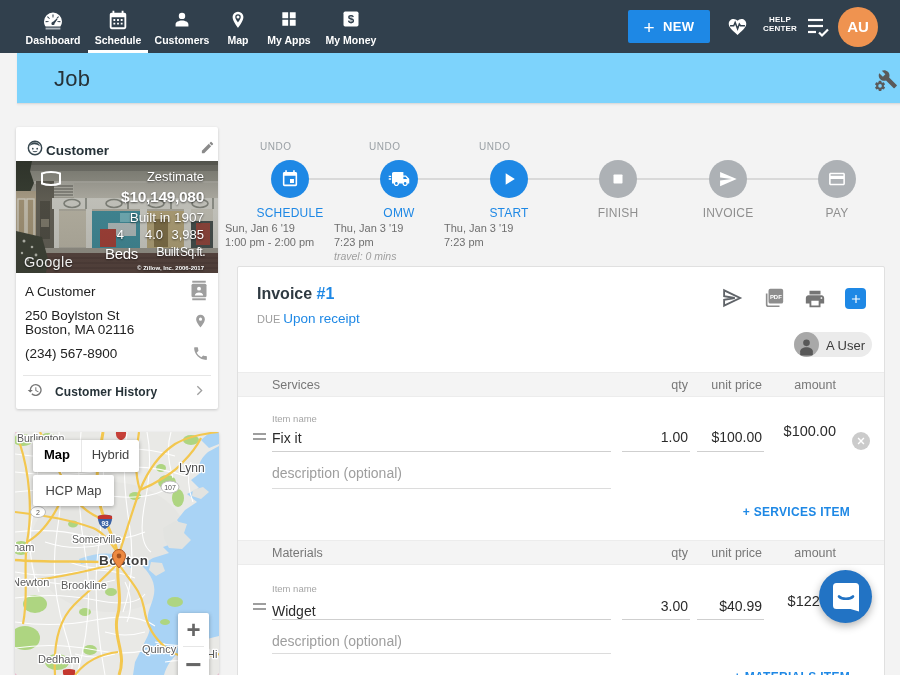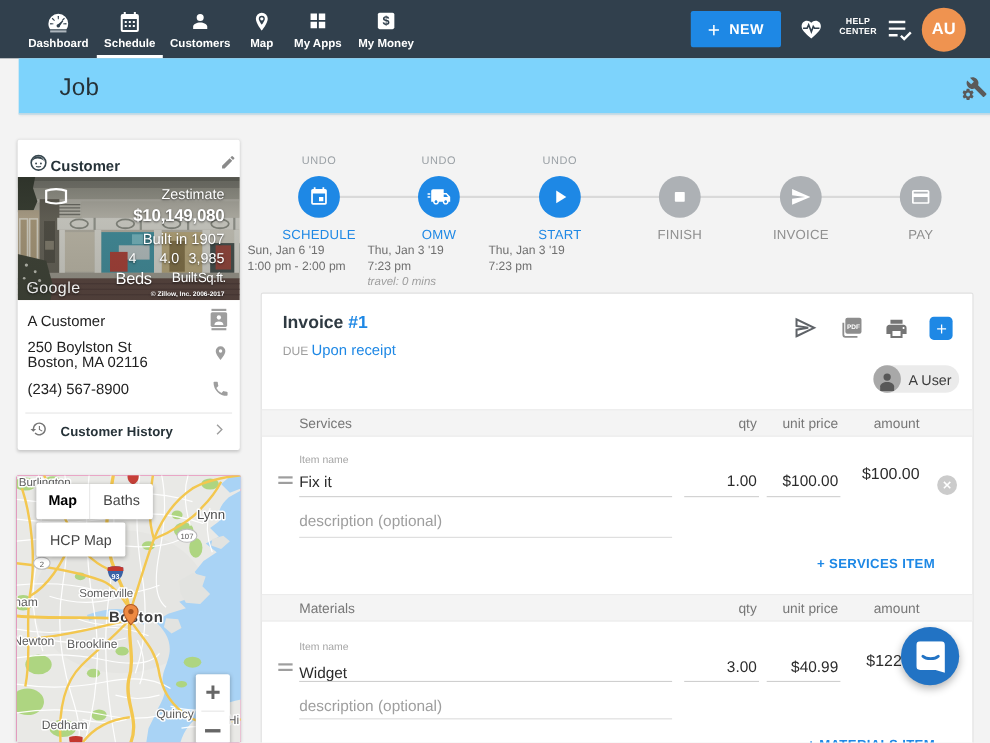--- a/index.html
+++ b/index.html
@@ -24,21 +24,21 @@
 #photo{position:absolute;top:34px;left:0;width:202px;height:112px;overflow:hidden}
 .ph{position:absolute;color:#fff;text-shadow:0 1px 2px rgba(0,0,0,.6);white-space:nowrap}
 #cinfo{position:absolute;top:146px;left:0;right:0;bottom:0;font-size:14px;color:#333}
 
 #mcard{position:absolute;left:15px;top:432px;width:204px;height:243px;background:#ec4899;border-radius:2px;box-shadow:0 1px 3px rgba(0,0,0,.18);overflow:hidden}
 .mbtn{position:absolute;background:#fff;box-shadow:0 1px 4px rgba(0,0,0,.3);border-radius:2px;font-size:13px;color:#444;text-align:center}
 #zoomc{position:absolute;left:163px;top:181px;width:31px;height:70px;background:#fff;box-shadow:0 1px 4px rgba(0,0,0,.3);border-radius:2px}
 
 .tlc{position:absolute;width:38px;height:38px;border-radius:50%;top:160px}
 .tlc svg{position:absolute;left:50%;top:50%;transform:translate(-50%,-50%)}
-.undo{position:absolute;top:141px;width:60px;text-align:center;font-size:10px;color:#9aa0a5;letter-spacing:.5px}
+.undo{position:absolute;top:141px;width:60px;text-align:left;font-size:10px;color:#9aa0a5;letter-spacing:.5px}
 .tlbl{position:absolute;top:206px;width:120px;text-align:center;font-size:12px;letter-spacing:.2px}
 .tdate{position:absolute;width:130px;text-align:left;font-size:11px;color:#6f6f6f;line-height:14px}
 #tline{position:absolute;left:290px;top:178px;width:547px;height:2px;background:#d9d9d9}
 
 #icard{position:absolute;left:237px;top:266px;width:648px;height:420px;background:#fff;border:1px solid #e0e0e0;border-radius:2px}
 .band{position:absolute;left:0;width:646px;height:25px;background:#f4f4f4;border-top:1px solid #ececec;border-bottom:1px solid #ececec;font-size:12.5px;color:#777}
 .band .c1{position:absolute;left:34px;top:5px}
 .band .qty{position:absolute;right:196px;top:5px}
 .band .up{position:absolute;right:122px;top:5px}
 .band .am{position:absolute;right:48px;top:5px}
@@ -365,21 +365,21 @@
       <path d="M48 238 q6 -2 12 0 q1 7 -6 10 q-7 -3 -6 -10" fill="#c4372e"></path>
     </g>
 
     <path d="M104 117.5 a6.5 6.5 0 0 1 6.5 6.5 c0 5 -6.5 12 -6.5 12 s-6.5 -7 -6.5 -12 a6.5 6.5 0 0 1 6.5 -6.5" fill="#ee8a41" stroke="#b05a26" stroke-width="1"></path>
     <circle cx="104" cy="124" r="2.4" fill="#a5521f"></circle>
   </svg>
   </div>
   <div class="mbtn" style="left:18px;top:8px;width:106px;height:32px">
      <span style="position:absolute;left:0;top:7px;width:48px;font-weight:bold;color:#000">Map</span>
      <span style="position:absolute;left:48px;top:0;width:1px;height:32px;background:#e8e8e8"></span>
-     <span style="position:absolute;left:49px;top:7px;width:57px">Baths</span>
+     <span style="position:absolute;left:49px;top:7px;width:57px">Hybrid</span>
   </div>
   <div class="mbtn" style="left:18px;top:43px;width:81px;height:31px;line-height:31px">HCP Map</div>
   <div id="zoomc">
      <div style="position:absolute;top:3px;left:0;width:31px;text-align:center;font-size:24px;color:#666;font-weight:bold">+</div>
      <div style="position:absolute;top:33px;left:5px;width:21px;height:1px;background:#e6e6e6"></div>
      <div style="position:absolute;top:36px;left:0;width:31px;text-align:center;font-size:28px;color:#666;font-weight:bold">−</div>
   </div>
 </div>
 
 <div id="timeline">

